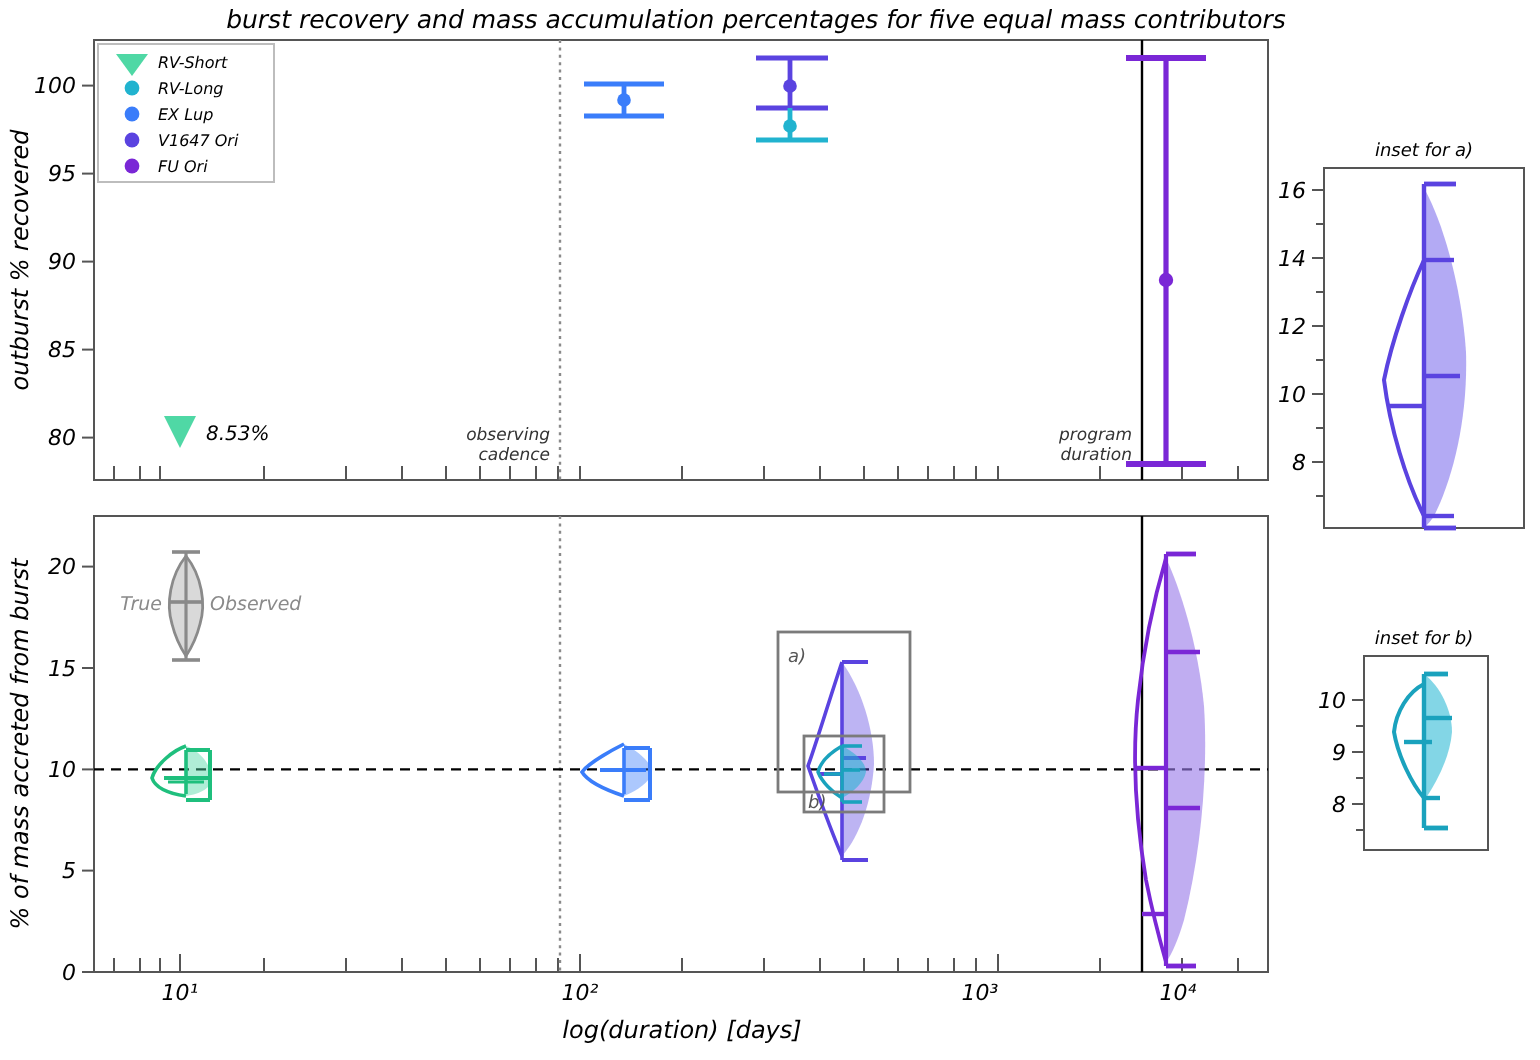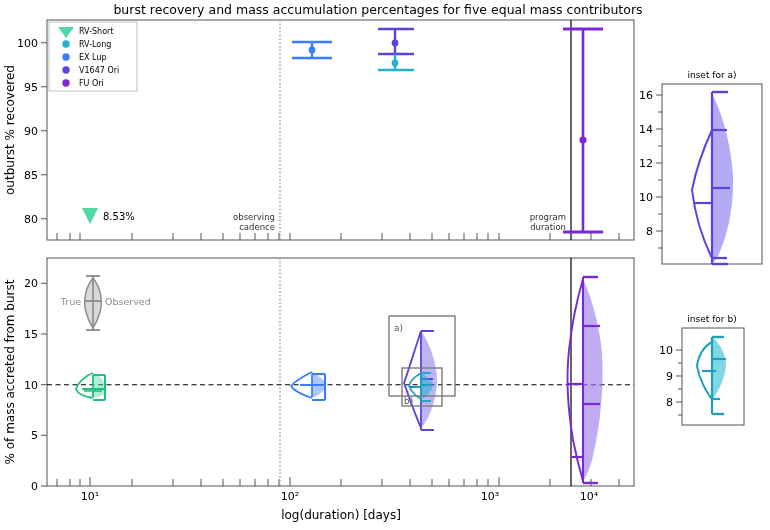--- a/index.html
+++ b/index.html
@@ -1,18 +1,18 @@
 <!DOCTYPE html>
 <html><head>
 <meta charset="utf-8">
 <style>
   html,body{margin:0;padding:0;background:#ffffff;}
   body{width:770px;height:530px;overflow:hidden;
        font-family:"DejaVu Sans","Liberation Sans",sans-serif;color:#000;}
-  #root{position:relative;width:770px;height:530px;}
+  #root{position:relative;width:770px;height:530px;font-style:italic;}
   svg{display:block;}
   .ttl{font-size:12.5px;fill:#000;}
   .axlbl{font-size:12px;fill:#000;}
   .tick{font-size:11px;fill:#000;}
   .tick-sm{font-size:10px;fill:#000;}
   .ann{font-size:8.5px;fill:#333;}
   .legtxt{font-size:8px;fill:#000;}
   .greytxt{font-size:9.5px;fill:#8a8a8a;}
   .boxlbl{font-size:9px;fill:#555;}
   .insettl{font-size:9px;fill:#000;}

